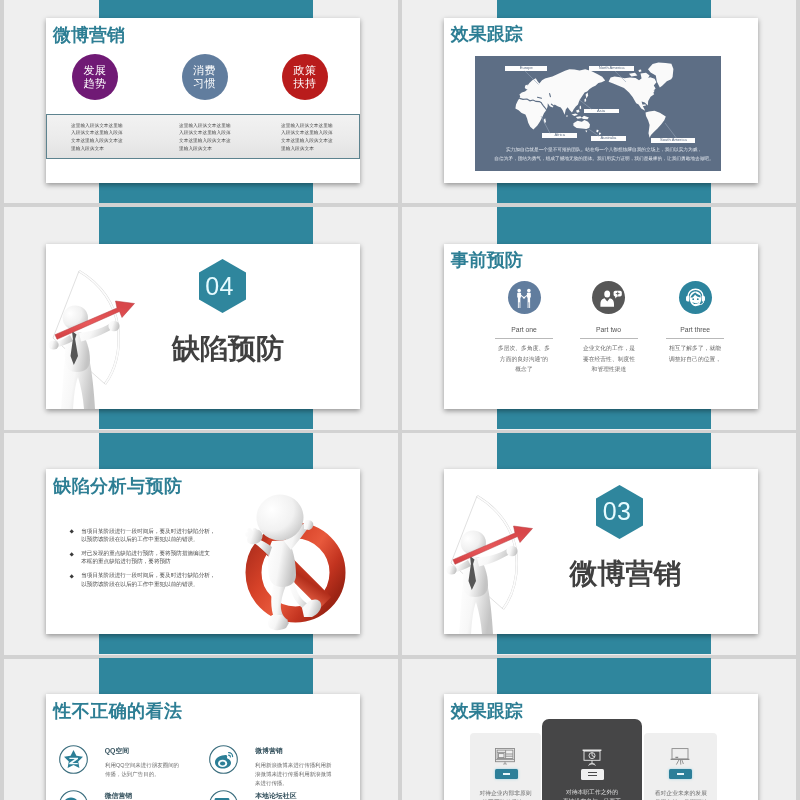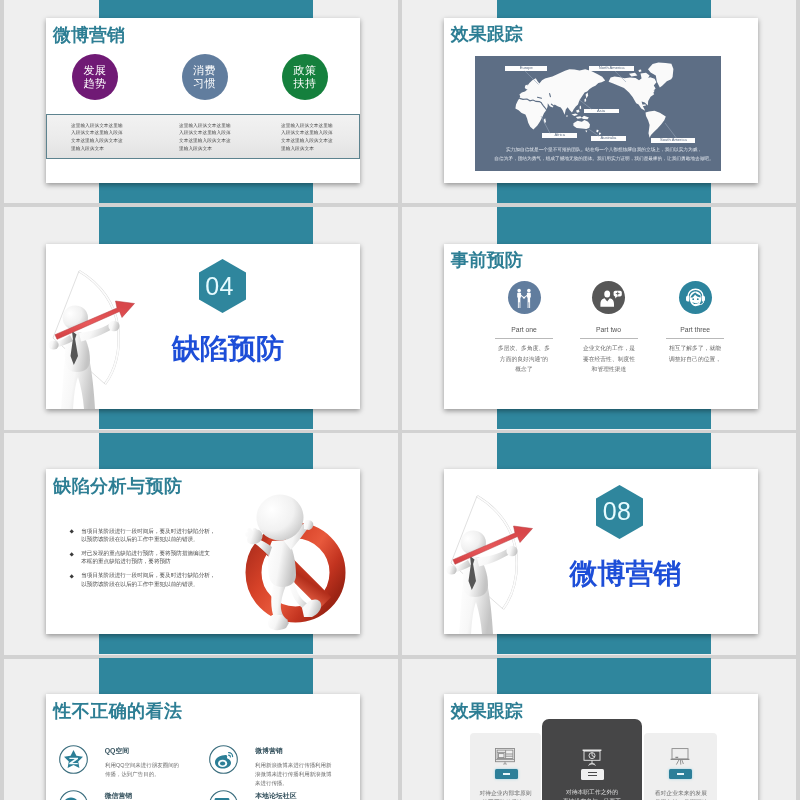--- a/index.html
+++ b/index.html
@@ -31,21 +31,21 @@
         font-size:4.1px;text-align:center;overflow:hidden;}
   .mcap{position:absolute;left:6px;width:738px;text-align:center;font-size:14px;line-height:15px;
         color:#e8ecf2;white-space:nowrap;transform:scale(0.33333);transform-origin:0 0;}
 
   .archer{position:absolute;left:0;top:0;}
   .hexwrap{position:absolute;left:152.6px;top:15.7px;width:47px;height:54px;}
   .hexwrap svg{position:absolute;left:0;top:0;}
   .hexnum{position:absolute;left:0;top:0;width:47px;height:54px;display:flex;align-items:center;
           justify-content:center;padding-right:5px;box-sizing:border-box;color:#e6fbff;font-size:25px;line-height:1;letter-spacing:0.5px;}
   .sectitle{position:absolute;left:126px;top:91px;font-size:28px;line-height:1;font-weight:bold;
-            color:#1d4ed8;white-space:nowrap;}
+            color:#404040;white-space:nowrap;}
 
   .pcol{position:absolute;top:0;width:58px;height:165px;}
   .picon{position:absolute;left:12.5px;top:37px;width:33px;height:33px;border-radius:50%;overflow:hidden;}
   .picon svg{position:absolute;left:0;top:0;}
   .plbl{position:absolute;left:-10px;top:82.5px;width:78px;text-align:center;font-size:6.8px;
         line-height:8px;color:#555;}
   .pline{position:absolute;left:0;top:94px;width:58px;height:1px;background:#b9b9b9;}
   .ptxt{position:absolute;left:-12px;top:99px;width:246px;text-align:center;font-size:17.4px;
         line-height:31.5px;color:#666;white-space:nowrap;transform:scale(0.33333);transform-origin:0 0;}
 
@@ -106,21 +106,21 @@
     <div class="ttl t18" style="left:7px;top:8px">微博营销</div>
 
     <div class="circ" style="left: 26px; top: 36.5px; width: 46px; height: 46px; background: #701a75;">
       <div class="circ-l">发展</div>
       <div class="circ-l">趋势</div>
     </div>
     <div class="circ" style="left: 135.5px; top: 36.5px; width: 46px; height: 46px; background: rgb(97, 125, 158);">
       <div class="circ-l">消费</div>
       <div class="circ-l">习惯</div>
     </div>
-    <div class="circ" style="left: 236px; top: 36.5px; width: 46px; height: 46px; background: #15803d;">
+    <div class="circ" style="left: 236px; top: 36.5px; width: 46px; height: 46px; background: #b91c1c;">
       <div class="circ-l">政策</div>
       <div class="circ-l">扶持</div>
     </div>
 
     <div class="s1box">
       <div class="s1col" style="left:24px">
         <div>这里输入段落文本这里输</div>
         <div>入段落文本这里输入段落</div>
         <div>文本这里输入段落文本这</div>
         <div>里输入段落文本</div>
@@ -259,21 +259,21 @@
         <ellipse cx="68" cy="82" rx="5.6" ry="5.2"></ellipse>
         <ellipse cx="29.3" cy="73.7" rx="12.7" ry="12.2" fill="url(#headg)" transform="rotate(-14 29.3 73.7)"></ellipse>
       </g>
       <path d="M26,87 L30.5,90.5 L29.1,95 L32,112 L27.8,121 L24.5,112 L26.9,95 Z" fill="#565656"></path>
       <path d="M9,90.7 L71,64 L69.5,57 L88.5,59.5 L76,73.5 L73.5,67.5 L11,95.3 Z" fill="url(#redg)" stroke="#b53b3e" stroke-width="0.5"></path>
     </svg>
     <div class="hexwrap">
       <svg viewBox="0 0 47 54" width="47" height="54">
         <polygon points="23.5,0 47,13.5 47,40.5 23.5,54 0,40.5 0,13.5" fill="#2f869d"></polygon>
       </svg>
-      <span class="hexnum">08</span>
+      <span class="hexnum">03</span>
     </div>
     <div class="sectitle">微博营销</div>
   </div>
 
   <div class="card" style="left:46px;top:468.5px">
     <div class="ttl t18 ls25" style="left:7.2px;top:8.8px">缺陷分析与预防</div>
 
     <div class="blt" style="top:58px">
       <span class="dia"></span>
       <div class="bltx">

